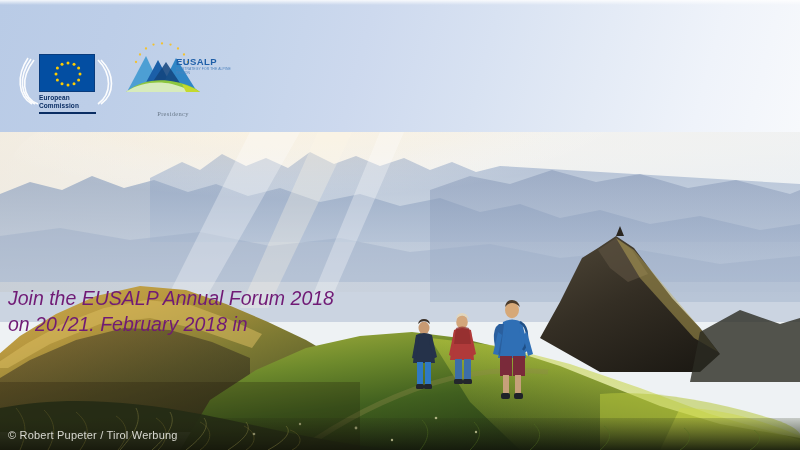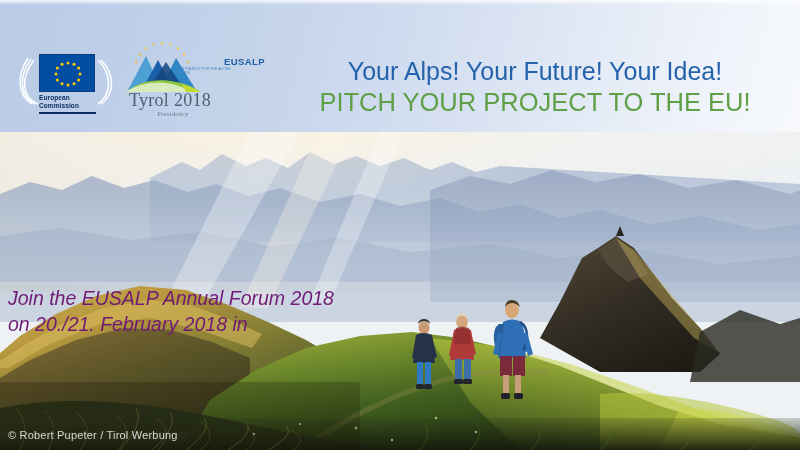--- a/index.html
+++ b/index.html
@@ -98,21 +98,20 @@
     width: 88px; height: 58px;
   }
   .eusalp-word {
     position: absolute;
     left: 64px; top: 16px;
     font-size: 9.5px;
     font-weight: bold;
     letter-spacing: .4px;
     color: #1f5fa8;
     font-family: "Liberation Sans", sans-serif;
-    margin-left: 48px;
   }
   .eusalp-tag {
     position: absolute;
     left: 64px; top: 27px;
     width: 62px;
     font-size: 3.4px;
     line-height: 4.4px;
     color: #4d82bd;
     letter-spacing: .1px;
     font-family: "Liberation Sans", sans-serif;
@@ -259,28 +258,23 @@
       <path d="M22,50 L38,20 L54,50 Z" fill="#1b5fa8"></path>
       <path d="M40,50 L56,18 L76,50 Z" fill="#2f86c6"></path>
       <path d="M30,46 L46,22 L62,46 Z" fill="#13457e" opacity=".85"></path>
 
       <path d="M6,52 C20,40 40,38 56,42 C66,44 74,47 80,52 Z" fill="#8cc63f"></path>
       <path d="M6,52 C20,42 38,41 52,44 C60,46 68,49 74,52 Z" fill="#ffffff" opacity=".65"></path>
       <path d="M62,44 C70,46 76,49 80,52 L66,52 Z" fill="#c4d92e"></path>
     </svg>
     <div class="eusalp-word">EUSALP</div>
     <div class="eusalp-tag">EU Strategy for the Alpine Region</div>
-    <div class="tyrol-word">Tyrol 2018</div>
     <div class="tyrol-sub">Presidency</div>
   </div>
 
-  <div class="headline-wrap">
-    <div class="headline-1">Your Alps! Your Future! Your Idea!</div>
-    <div class="headline-2">PITCH YOUR PROJECT TO THE EU!</div>
-  </div>
 
   <div class="photo">
     <svg width="800" height="318" viewBox="0 0 800 318">
       <defs>
         <linearGradient id="sky" x1="0" y1="0" x2="0.25" y2="1">
           <stop offset="0%" stop-color="#f6f3ec"></stop>
           <stop offset="30%" stop-color="#f2f1ee"></stop>
           <stop offset="65%" stop-color="#e8edf1"></stop>
           <stop offset="100%" stop-color="#dfe7ee"></stop>
         </linearGradient>

